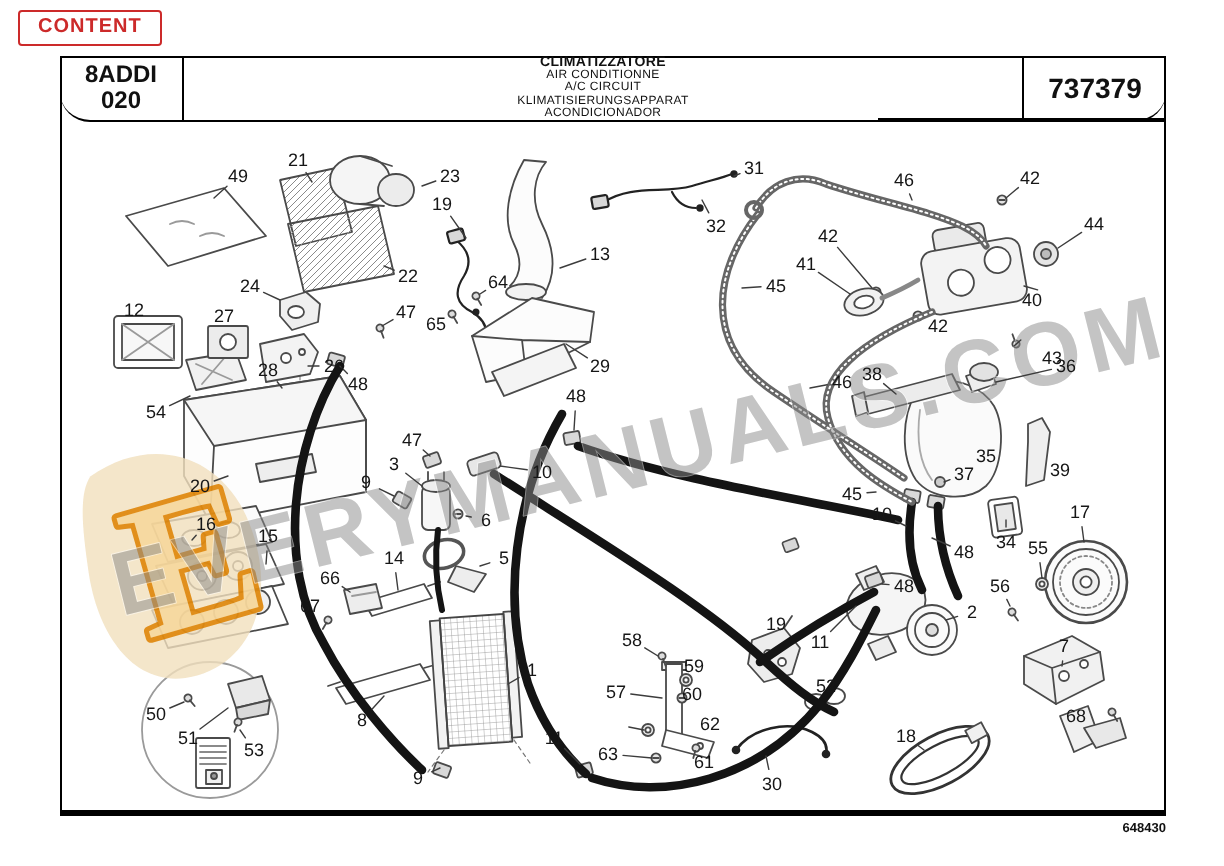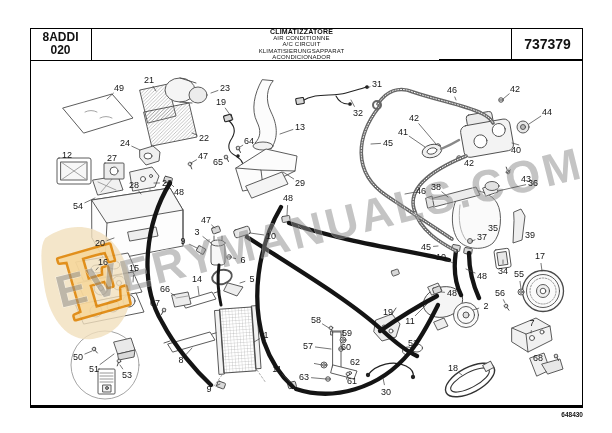--- a/index.html
+++ b/index.html
@@ -6,21 +6,21 @@
   #screen{position:relative;width:612px;height:433px;background:#fff;overflow:hidden;
           font-family:"Liberation Sans",sans-serif;}
   
   .content-btn{position:absolute;left:9px;top:5px;padding:2px 9px;border:1.6px solid #cc2a2a;
     border-radius:2px;color:#cc2a2a;font-weight:bold;font-size:10px;letter-spacing:.5px;
     background:#fff;cursor:pointer;line-height:12px;}
   
   .frame{position:absolute;left:30px;top:28px;width:553px;height:380px;box-sizing:border-box;
     border:1.2px solid #000;border-bottom-width:3px;background:#fff;}
   .hdr{position:absolute;left:0;top:0;width:100%;height:33px;box-sizing:border-box;
-    border-bottom:1px solid #000;display:flex;align-items:stretch;}
+    border-bottom:1px solid #000;display:flex;align-items:stretch;border-radius:15px;}
   .hdr-cell{box-sizing:border-box;display:flex;flex-direction:column;justify-content:center;
     align-items:center;color:#111;}
   .c-code{width:62px;border-right:1.2px solid #000;font-weight:bold;font-size:12px;line-height:13px;}
   .c-title{flex:1;}
   .c-title .t0{font-weight:bold;font-size:7px;line-height:7px;letter-spacing:.2px;}
   .c-title .tl{font-size:6px;line-height:6.4px;letter-spacing:.2px;}
   .c-pn{width:72px;border-left:1.2px solid #000;font-weight:bold;font-size:14px;}
   .c-model{width:71px;border-left:1.2px solid #000;}
   .c-model .m1{font-weight:bold;font-size:11px;line-height:12px;}
   .c-model .m2{font-weight:bold;font-size:8.5px;line-height:9px;}
@@ -33,20 +33,21 @@
   #callouts{position:absolute;left:0;top:0;width:612px;height:433px;pointer-events:none;}
   .callout{position:absolute;transform:translate(-50%,-50%);font-size:9px;color:#161616;
     white-space:nowrap;}
   #leaders line{stroke:#3c3c3c;stroke-width:.7;}
 </style>
 </head>
 <body>
 
 <div id="screen">
 
+  <div class="content-btn">CONTENT</div>
 
   <div class="frame"></div>
 
   <div style="position:absolute;left:30px;top:28px;width:553px;height:33px;">
     <div class="hdr">
       <div class="hdr-cell c-code">
         <span>8ADDI</span>
         <span>020</span>
       </div>
       <div class="hdr-cell c-title">

